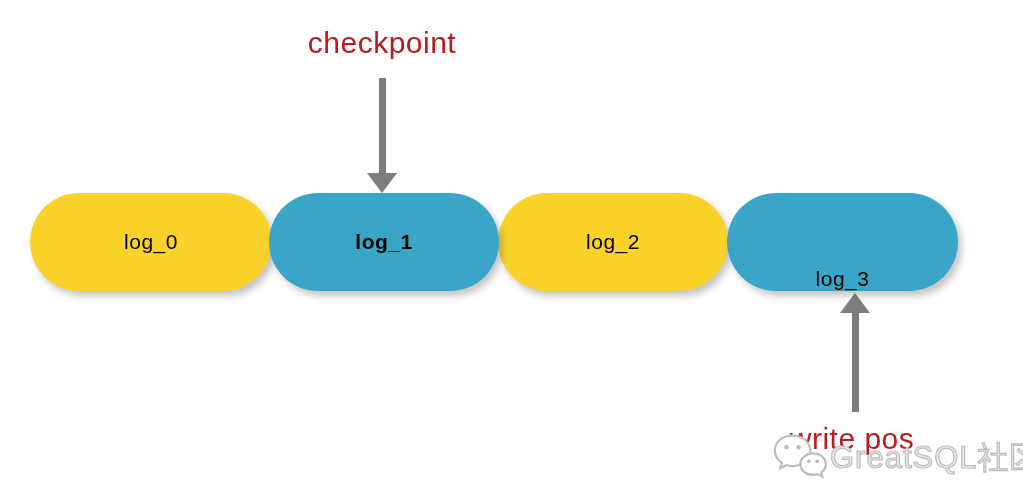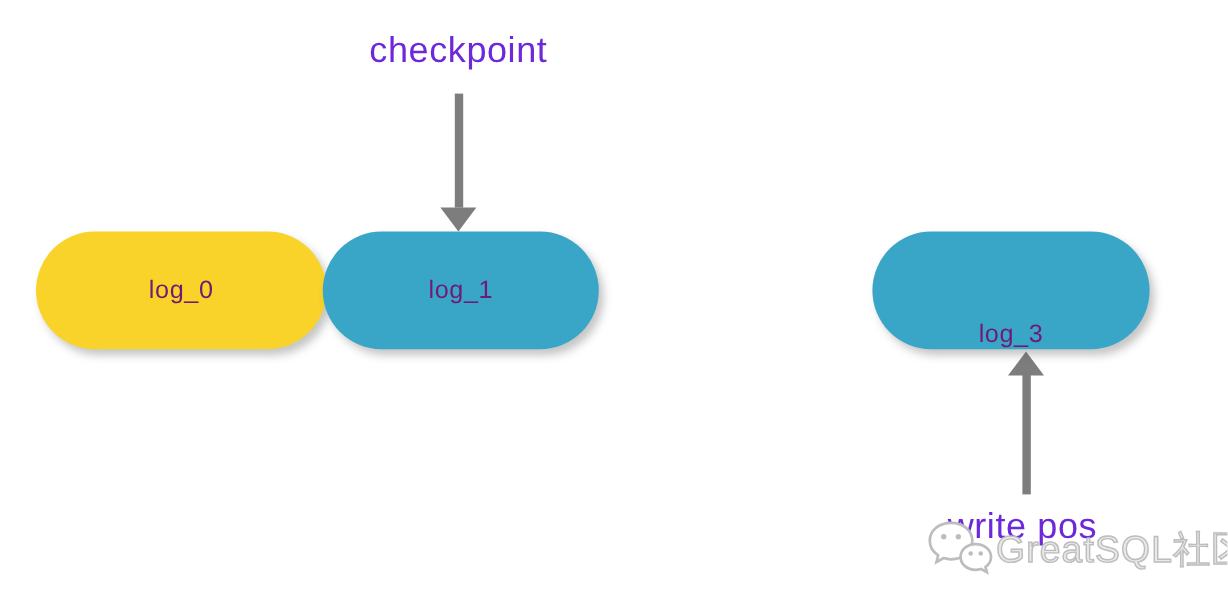--- a/index.html
+++ b/index.html
@@ -13,39 +13,39 @@
     width: 1023px;
     height: 499px;
     background: #ffffff;
     overflow: hidden;
   }
   .caption {
     position: absolute;
     transform: translateX(-50%);
     font-size: 30px;
     font-weight: 400;
-    color: #6d28d9;
+    color: #b91c1c;
     white-space: nowrap;
     letter-spacing: 0.5px;
   }
   .caption-top { top: 26px; left: 382px; }
   .caption-bottom { top: 422px; left: 852px; z-index: 2; }
   .pill {
     position: absolute;
     top: 193px;
     height: 98px;
     border-radius: 49px;
     box-shadow: 4px 5px 7px rgba(90, 90, 90, 0.35);
     display: flex;
     align-items: center;
     justify-content: center;
   }
   .pill-label {
     font-size: 21px;
-    color: #701a75;
+    color: #000000;
     letter-spacing: 0.5px;
   }
   .pill-0 { left: 30px;  width: 242px; z-index: 0; }
   .pill-1 { left: 269px; width: 230px; z-index: 1; }
   .pill-2 { left: 498px; width: 230px; z-index: 0; }
   .pill-3 { left: 727px; width: 231px; z-index: 1; }
   .arrow-shaft {
     position: absolute;
     width: 7px;
     background: #7d7d7d;
@@ -87,22 +87,25 @@
 <div class="stage">
 
   <div class="caption caption-top">checkpoint</div>
 
   <div class="arrow-shaft shaft-down" style="background-color: rgb(125, 125, 125);"></div>
   <div class="arrow-head head-down" style="border-top-color: rgb(125, 125, 125);"></div>
 
   <div class="pill pill-0" style="background-color: rgb(249, 211, 42);">
     <span class="pill-label">log_0</span>
   </div>
-  <div class="pill pill-1" style="background-color: rgb(58, 166, 199);">
+  <div class="pill pill-1" style="background-color: rgb(58, 166, 199); font-weight: bold;">
     <span class="pill-label">log_1</span>
+  </div>
+  <div class="pill pill-2" style="background-color: rgb(249, 211, 42);">
+    <span class="pill-label">log_2</span>
   </div>
   <div class="pill pill-3" style="background-color: rgb(58, 166, 199); align-items: flex-end;">
     <span class="pill-label">log_3</span>
   </div>
 
   <div class="arrow-head head-up" style="border-bottom-color: rgb(125, 125, 125);"></div>
   <div class="arrow-shaft shaft-up" style="background-color: rgb(125, 125, 125);"></div>
 
   <div class="caption caption-bottom">write pos</div>
 

